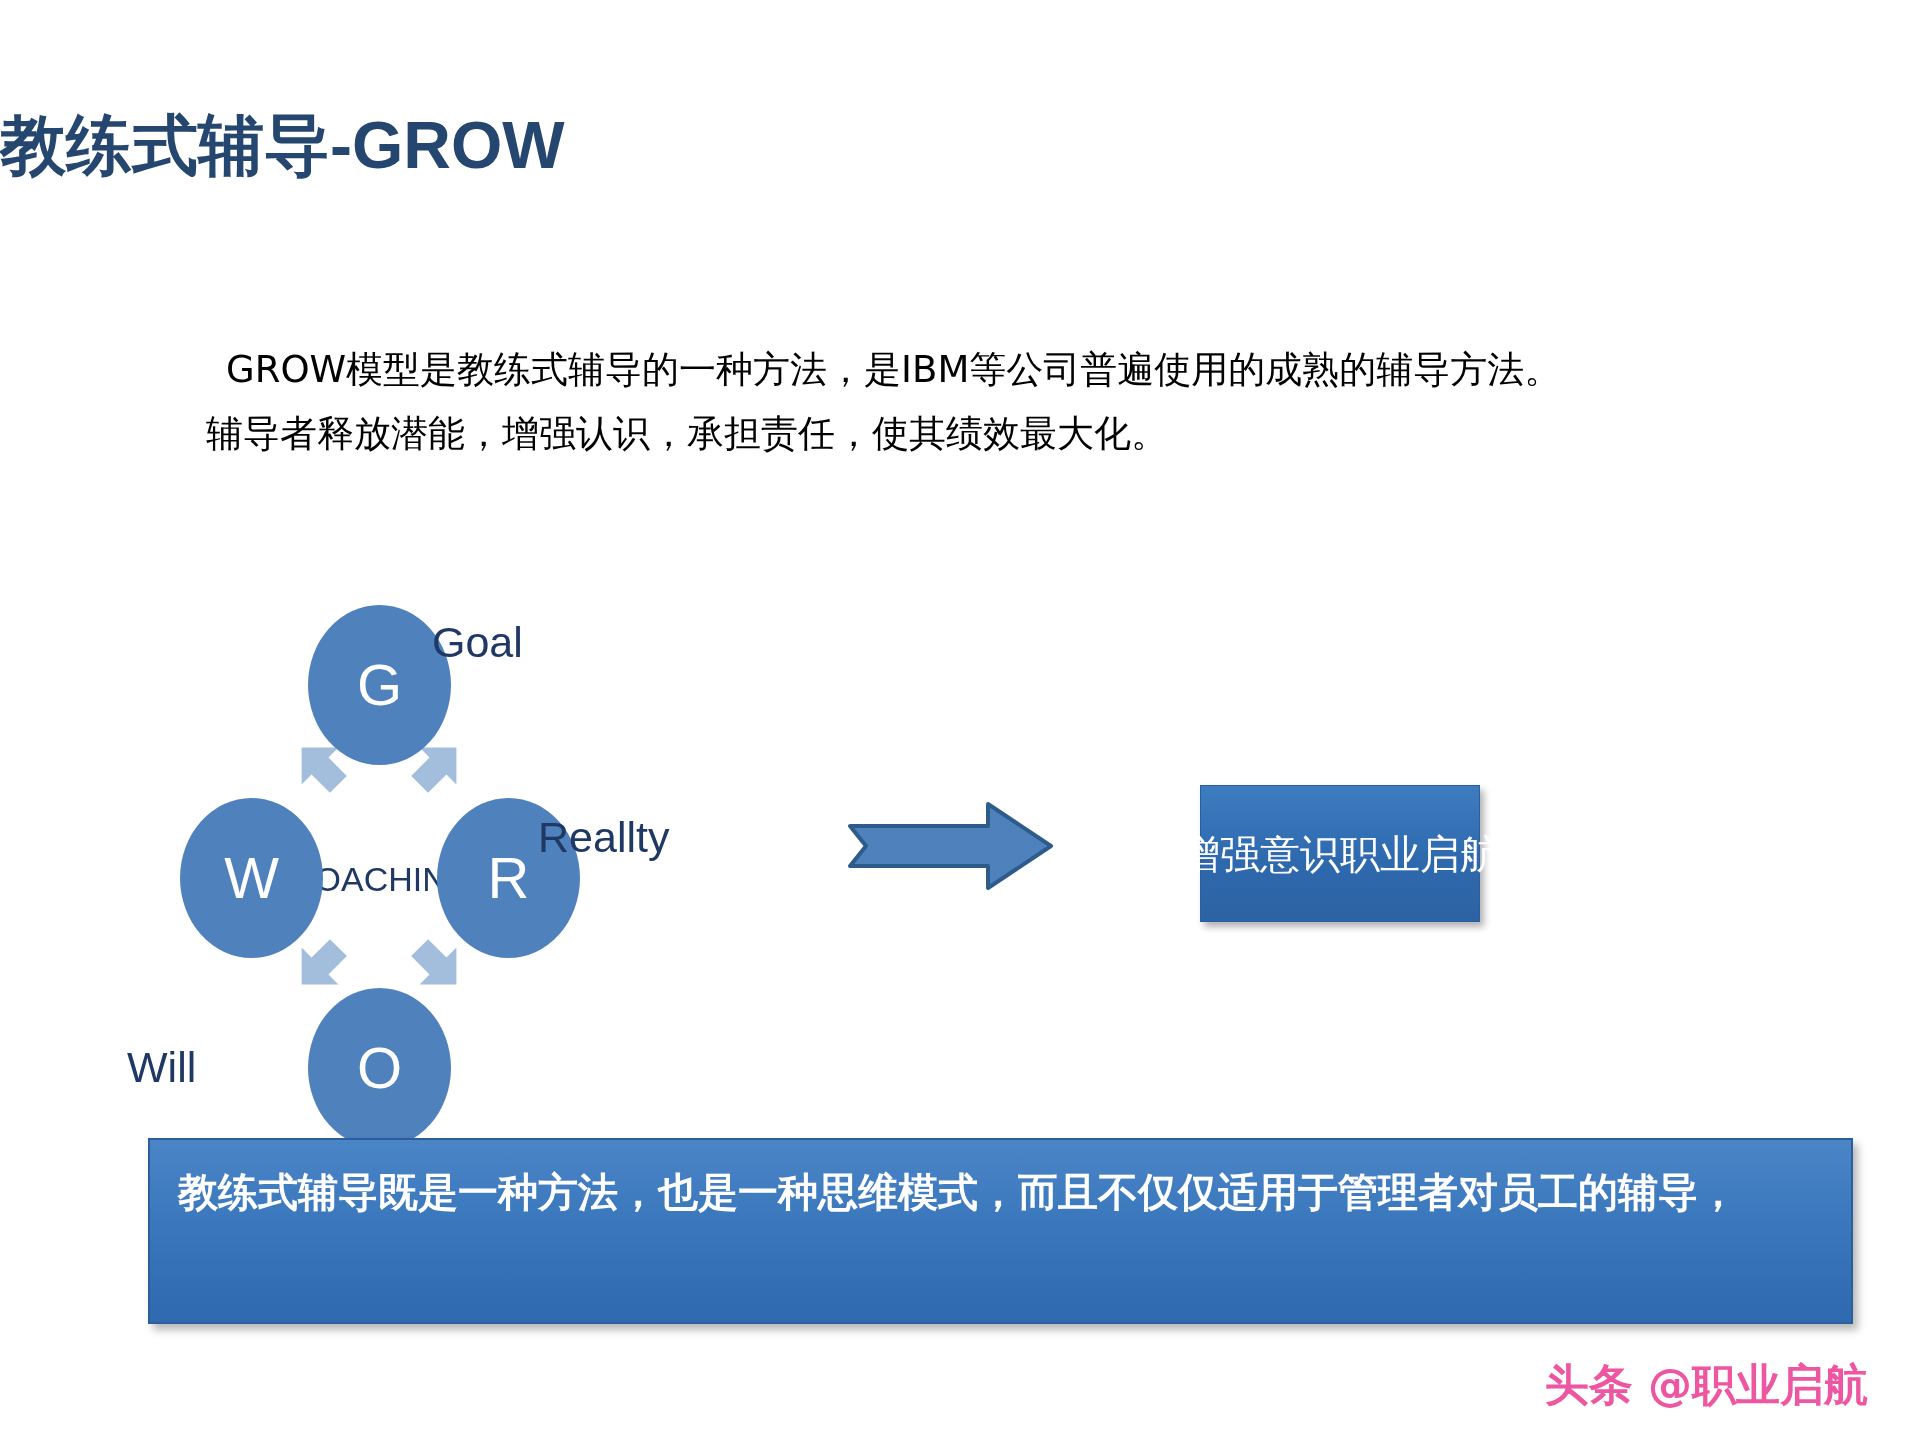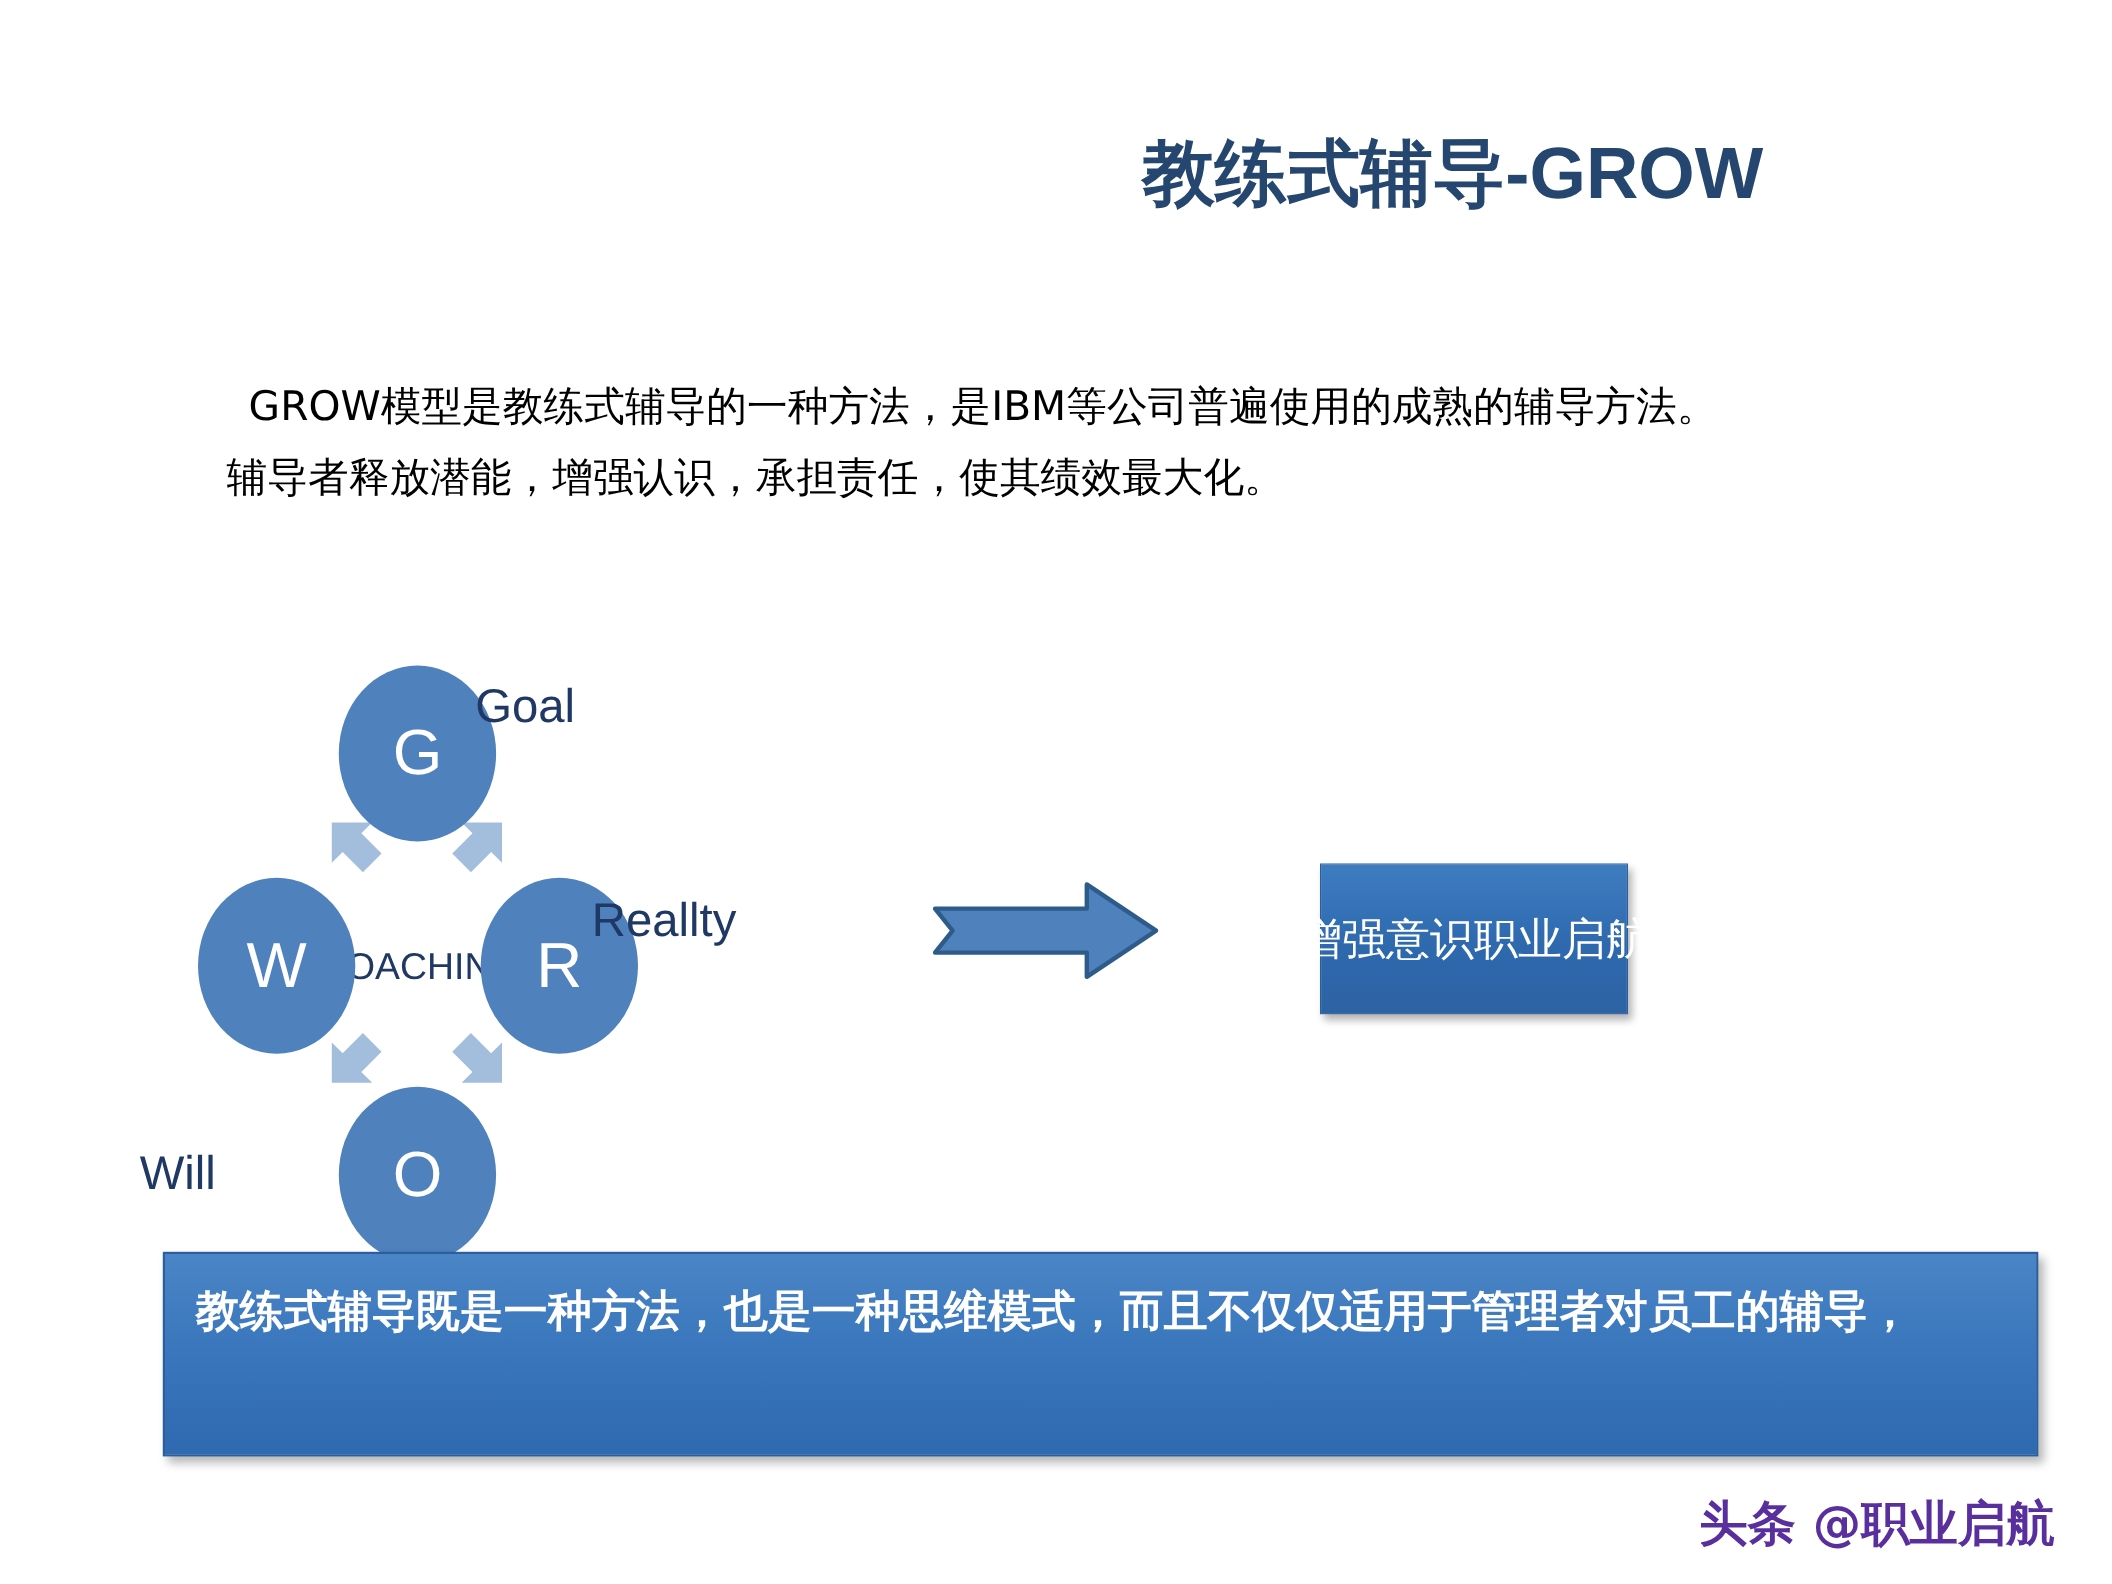--- a/index.html
+++ b/index.html
@@ -12,24 +12,24 @@
     height: 1440px;
     position: relative;
     overflow: hidden;
     font-family: "Liberation Sans", "DejaVu Sans", sans-serif;
     color: #1F3864;
   }
 
   
   #slide-title {
     position: absolute;
-    top: 124px;
+    top: 112px;
     left: 0;
     width: 1603px;
-    text-align: right;
+    text-align: left;
     font-size: 66px;
     font-weight: bold;
     color: #24466F;
     letter-spacing: 0px;
     line-height: 1.0;
     white-space: nowrap;
   }
 
   
   #intro-paragraph {
@@ -150,21 +150,21 @@
   }
   #bottom-banner .b-line { display: block; white-space: nowrap; }
 
   
   #watermark {
     position: absolute;
     right: 52px;
     top: 1356px;
     font-size: 44px;
     font-weight: bold;
-    color: #4c1d95;
+    color: #ec4899;
     font-family: "DejaVu Sans", "Liberation Sans", sans-serif;
     opacity: 0.92;
     white-space: nowrap;
   }
 </style>
 </head>
 <body>
 
 <div id="slide-title">教练式辅导-GROW</div>
 

